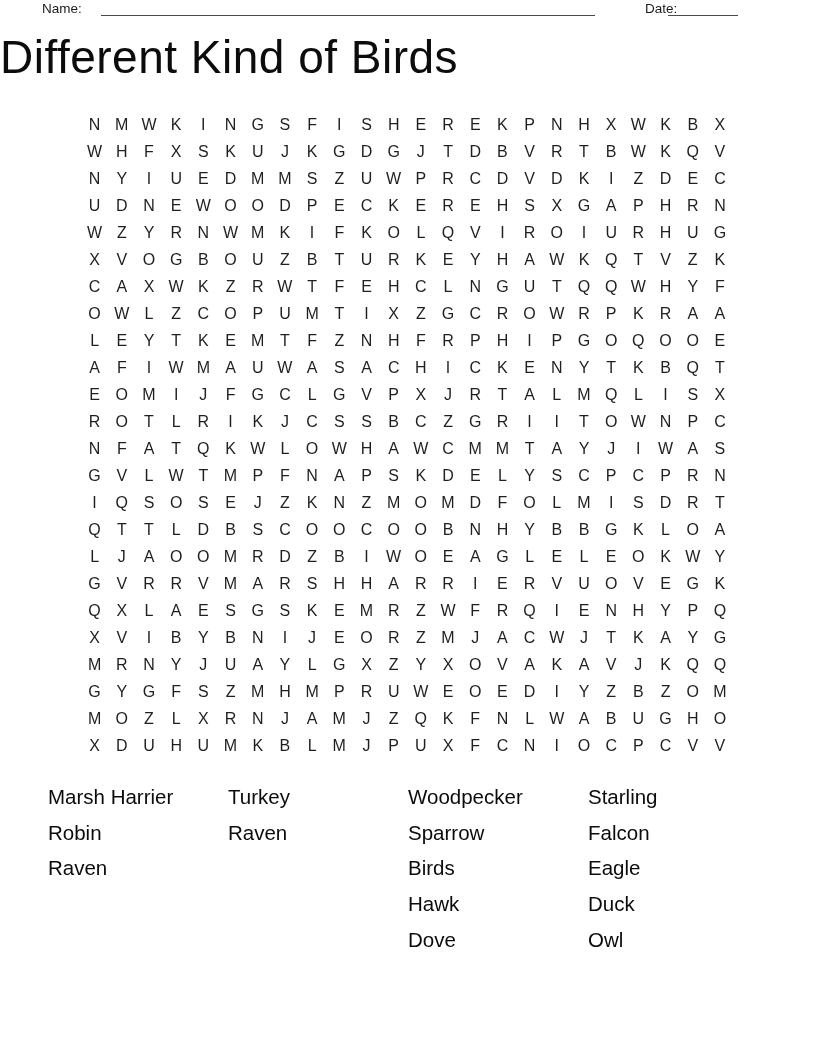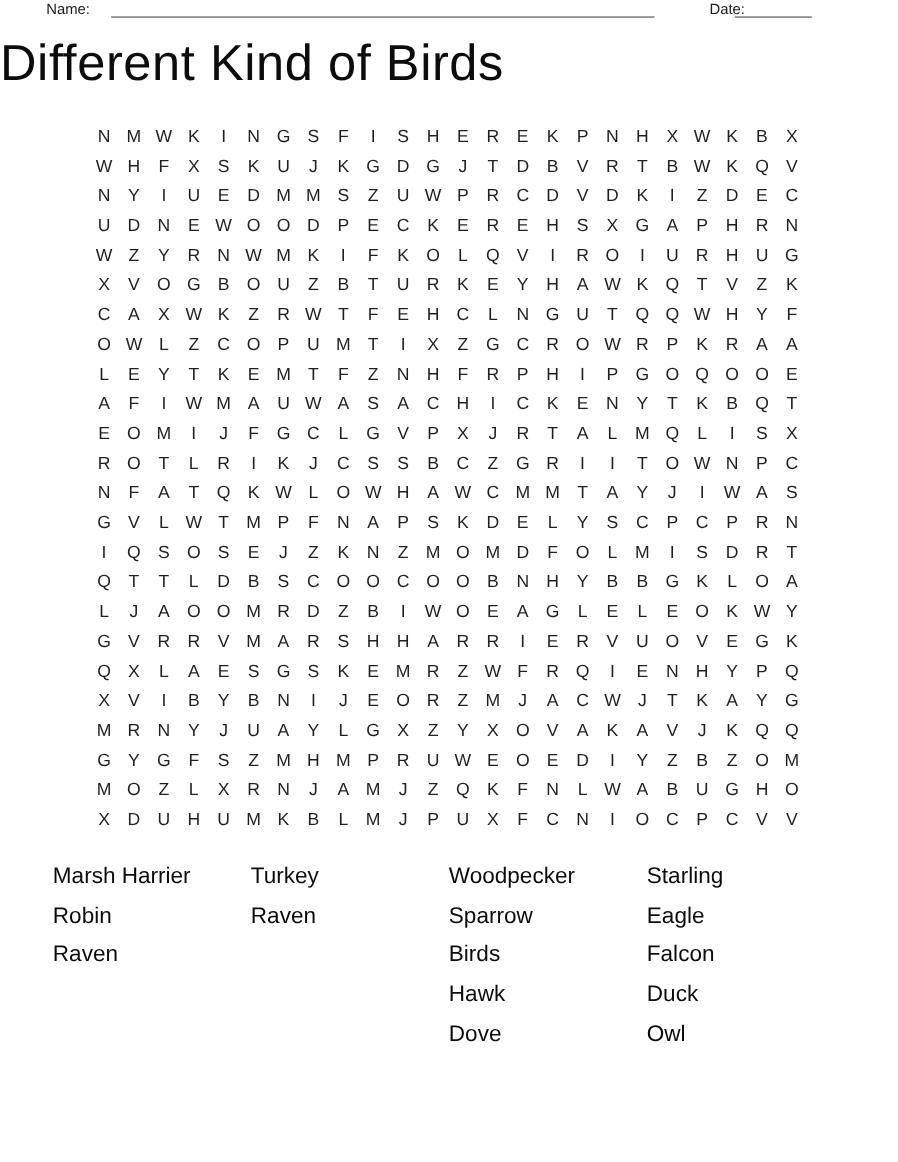--- a/index.html
+++ b/index.html
@@ -707,19 +707,19 @@
       </div>
       <div class="word-col">
         <span class="word-item">Woodpecker</span>
         <span class="word-item">Sparrow</span>
         <span class="word-item">Birds</span>
         <span class="word-item">Hawk</span>
         <span class="word-item">Dove</span>
       </div>
       <div class="word-col">
         <span class="word-item">Starling</span>
+        <span class="word-item">Falcon</span>
         <span class="word-item">Eagle</span>
-        <span class="word-item">Falcon</span>
         <span class="word-item">Duck</span>
         <span class="word-item">Owl</span>
       </div>
     </div>
 </div>
 
 </body></html>

